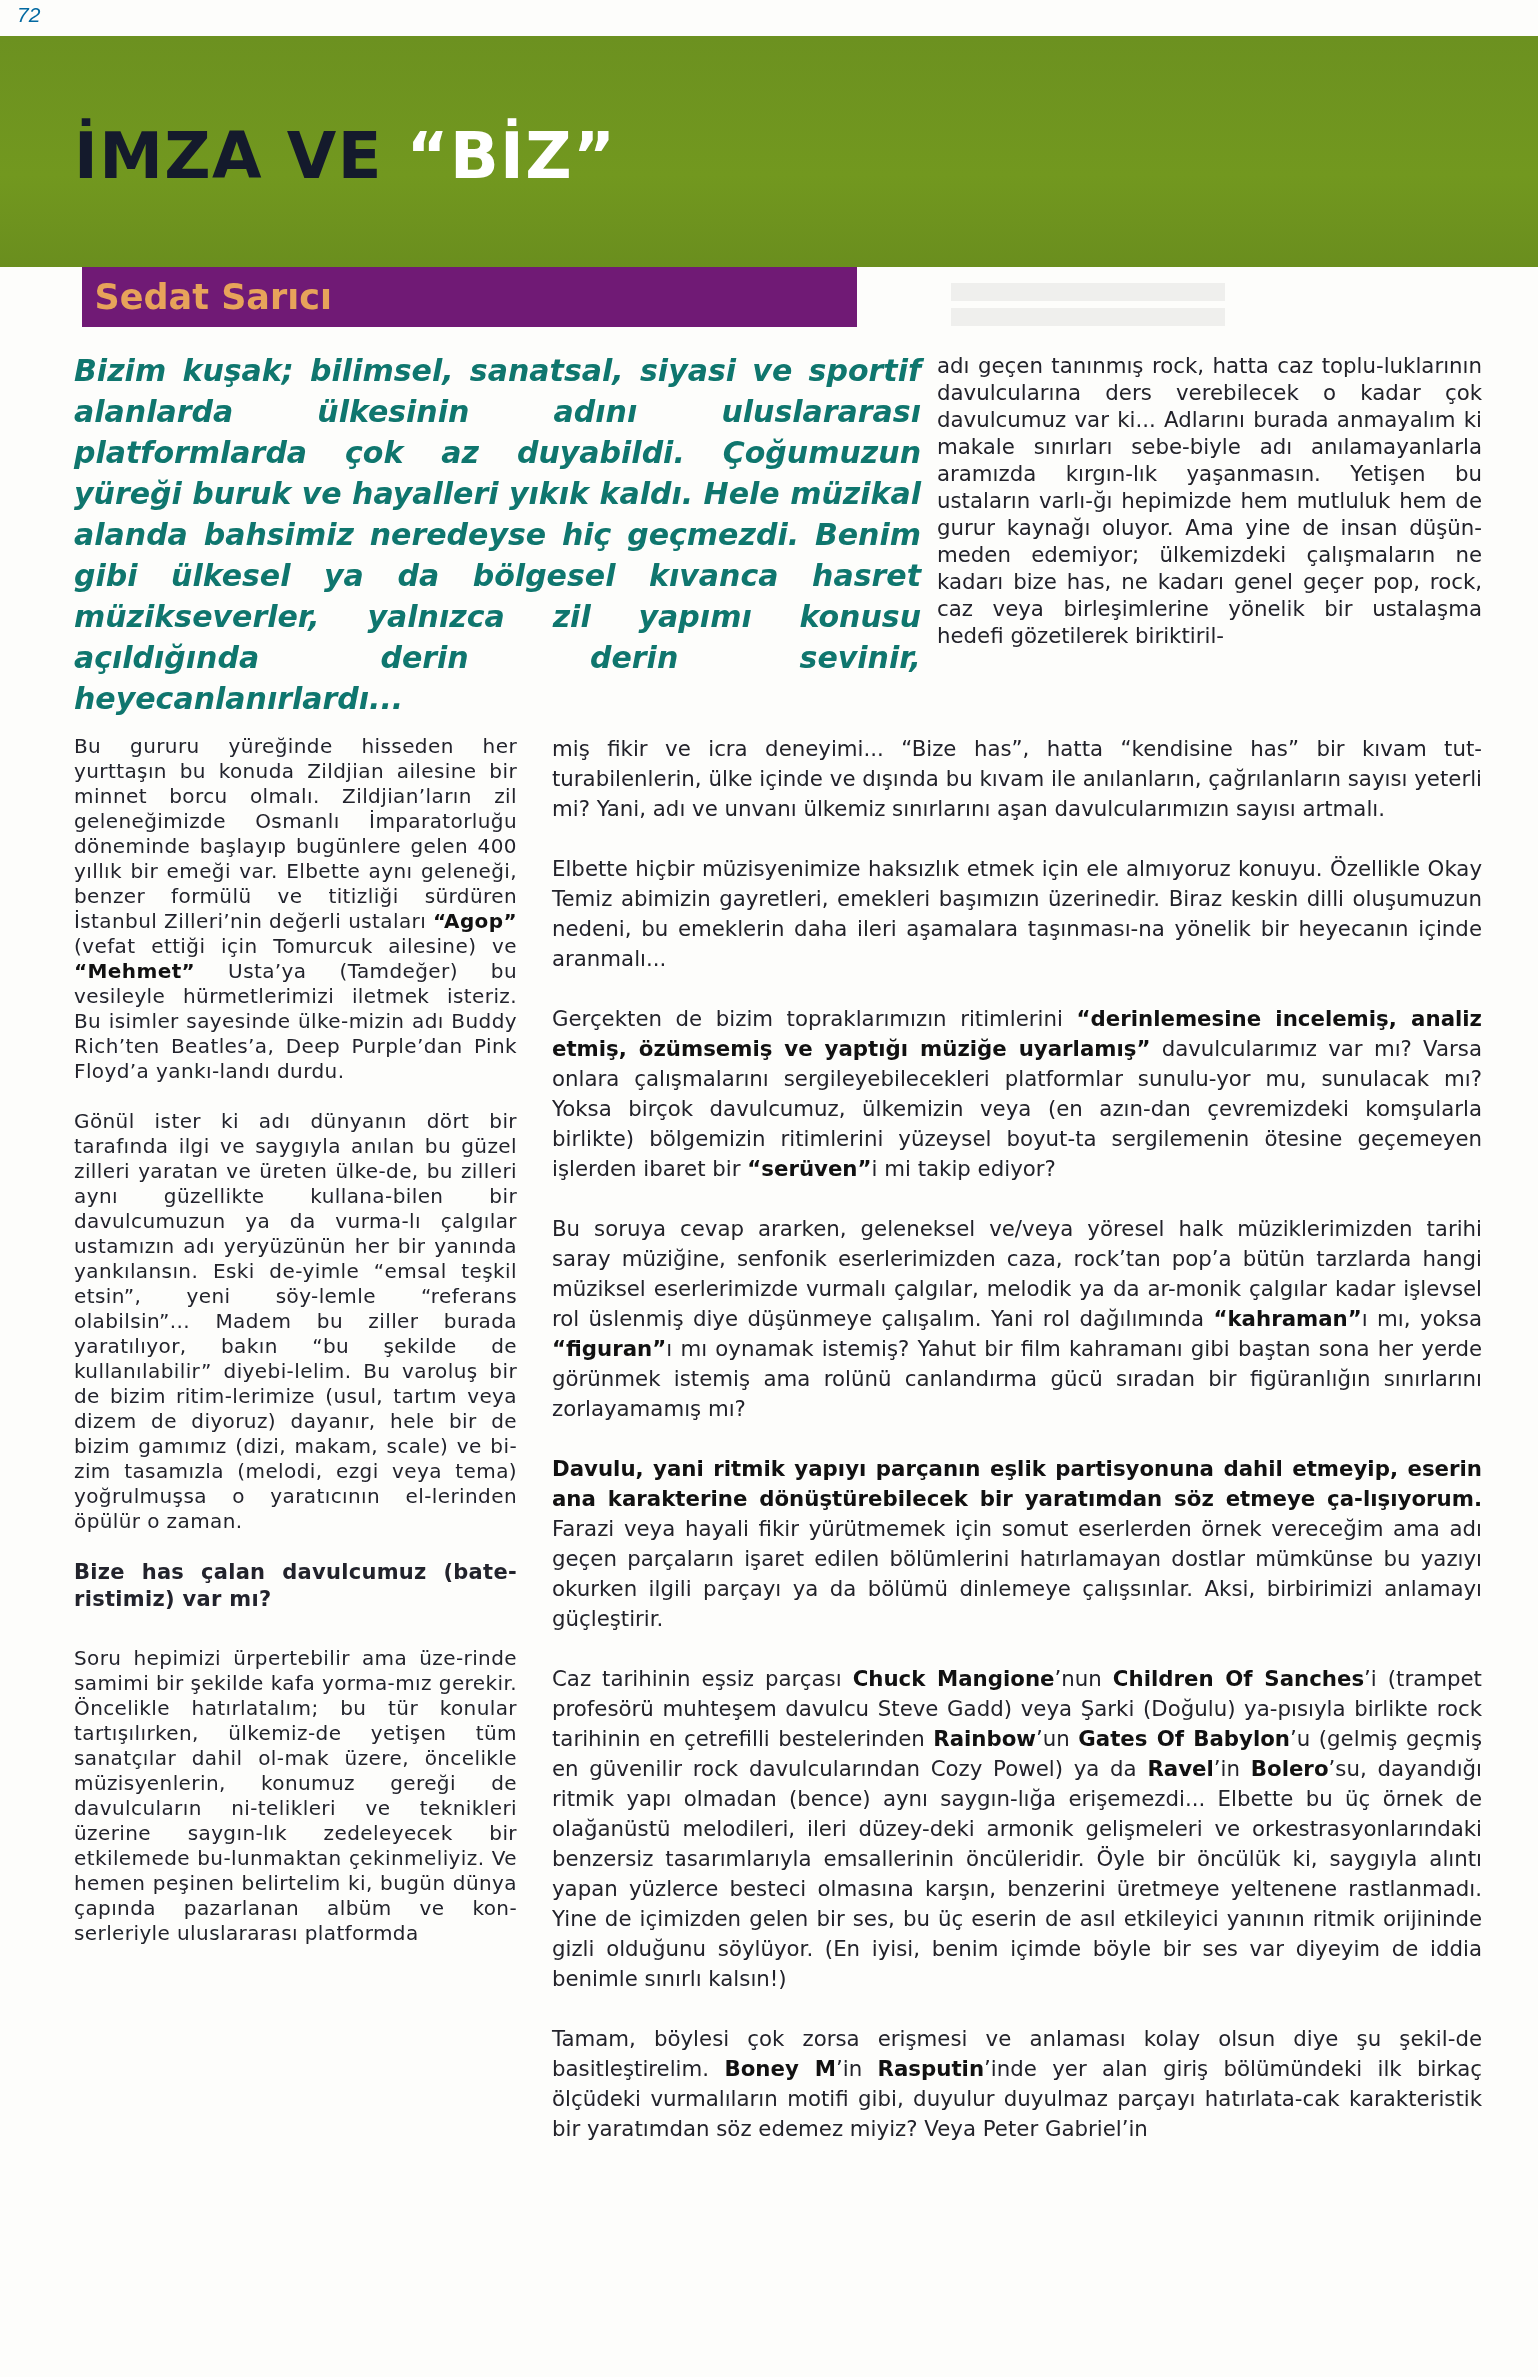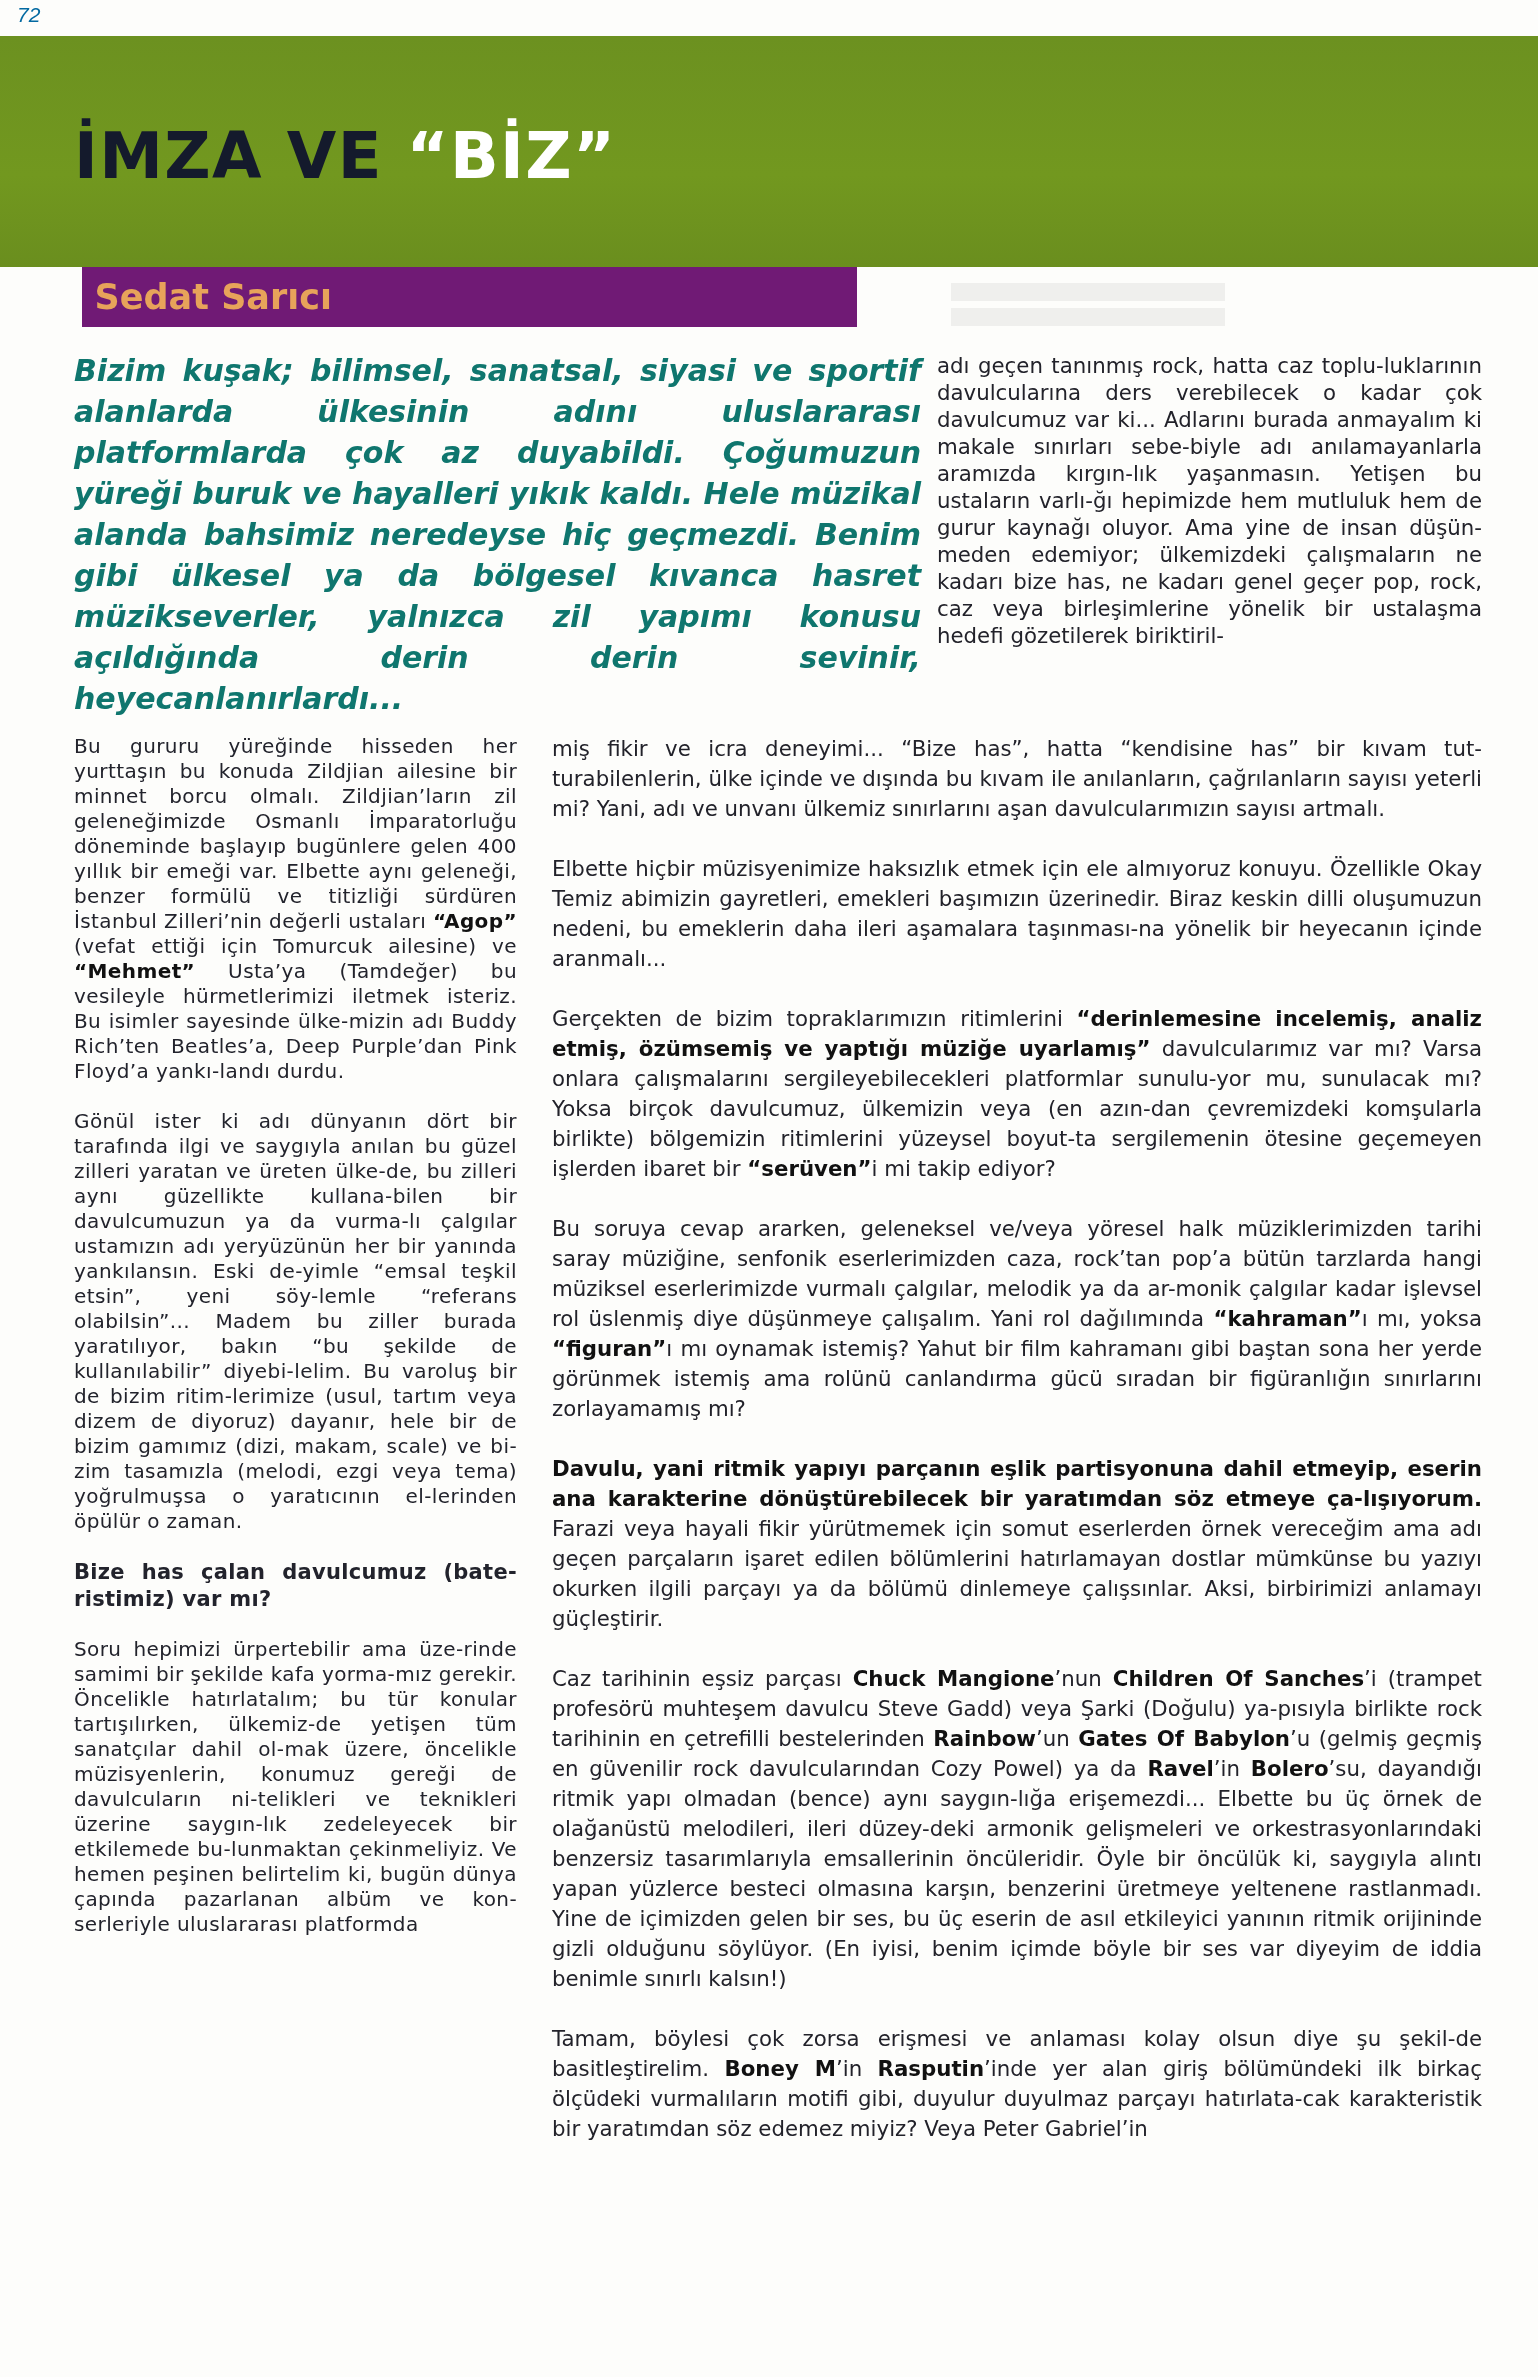--- a/index.html
+++ b/index.html
@@ -22,21 +22,21 @@
 
   .lead { position: absolute; left: 74px; top: 350px; width: 847px; font-family: "DejaVu Sans", sans-serif;
     font-style: italic; font-weight: bold; font-size: 30px; line-height: 41px; text-align: justify; color: #0f766e; }
 
   .col-right-top { position: absolute; left: 937px; top: 352px; width: 545px; font-family: "DejaVu Sans", sans-serif;
     font-size: 21.3px; line-height: 27px; text-align: justify; color: #22222a; }
 
   .col-left { position: absolute; left: 74px; top: 734px; width: 443px; font-family: "DejaVu Sans", sans-serif;
     font-size: 20px; line-height: 25px; text-align: justify; color: #22232c; letter-spacing: 0.4px; }
   .col-left p { margin-bottom: 25px; }
-  .col-left h3 { font-size: 21px; font-weight: bold; line-height: 26.6px; margin-bottom: 25px; letter-spacing: 0.3px; }
+  .col-left h3 { font-size: 21px; font-weight: bold; line-height: 26.6px; margin-bottom: 34px; letter-spacing: 0.3px; }
 
   .col-main { position: absolute; left: 552px; top: 734px; width: 930px; font-family: "DejaVu Sans", sans-serif;
     font-size: 21.3px; line-height: 30px; text-align: justify; color: #22222a; }
   .col-main p { margin-bottom: 30px; }
   .col-main h3 { font-size: 22px; font-weight: bold; line-height: 30px; margin-bottom: 30px; }
   b { font-weight: bold; color: #111; }
 </style>
 </head>
 <body>
 

